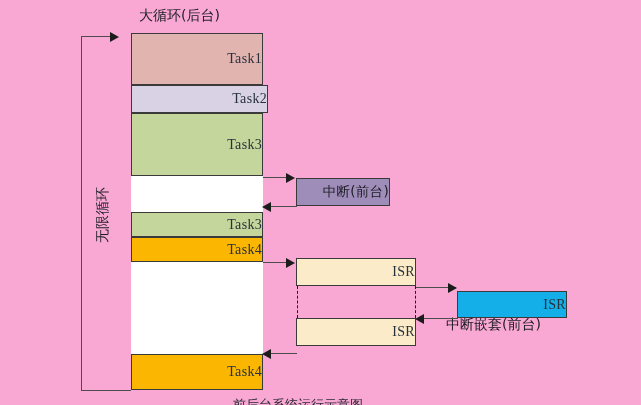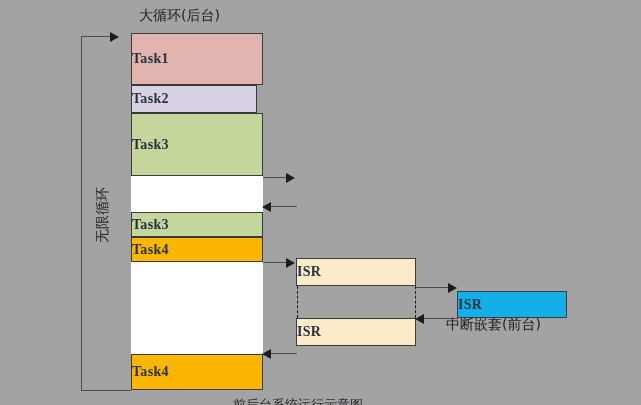--- a/index.html
+++ b/index.html
@@ -7,36 +7,35 @@
     padding: 0;
     background: #ffffff;
   }
   body {
     font-family: "Liberation Serif", "DejaVu Serif", serif;
   }
   #canvas {
     position: relative;
     width: 641px;
     height: 405px;
-    background: #a3a3a3;
+    background: #f9a8d4;
     overflow: hidden;
   }
   
   .blk {
     position: absolute;
     box-sizing: border-box;
     border: 1px solid #3a3a3a;
     display: flex;
     align-items: center;
-    justify-content: flex-start;
+    justify-content: flex-end;
     font-size: 14px;
     color: #27323c;
     letter-spacing: .3px;
     white-space: nowrap;
-    font-weight: bold;
   }
   .blk.cjk {
     font-family: "DejaVu Sans", "Liberation Sans", sans-serif;
     font-size: 13.5px;
     color: #1c1c24;
   }
   .lbl {
     position: absolute;
     white-space: nowrap;
     color: #1c1c24;
@@ -105,21 +104,21 @@
 
   <div class="dline" style="left:132px; top:176px; height:36px;"></div>
   <div class="dline" style="left:262px; top:176px; height:36px;"></div>
   <div class="dline" style="left:132px; top:258px; height:96px;"></div>
   <div class="dline" style="left:262px; top:258px; height:96px;"></div>
 
   <div class="blk" style="left:131px; top:33px; width:132px; height:52px; background:#E2B4B0;">
     <span>Task1</span>
   </div>
 
-  <div class="blk" style="left:131px; top:85px; width:126px; height:28px; background:#D9D2E4;">
+  <div class="blk" style="left:131px; top:85px; width:137px; height:28px; background:#D9D2E4;">
     <span>Task2</span>
   </div>
 
   <div class="blk" style="left:131px; top:113px; width:132px; height:63px; background:#C5D69C;">
     <span>Task3</span>
   </div>
 
   <div style="position:absolute; left:131px; top:176px; width:132px; height:36px; background:#ffffff;"></div>
 
   <div class="blk" style="left:131px; top:212px; width:132px; height:25px; background:#C5D69C;">
@@ -132,20 +131,23 @@
 
   <div style="position:absolute; left:131px; top:262px; width:132px; height:92px; background:#ffffff;"></div>
 
   <div class="blk" style="left:131px; top:354px; width:132px; height:36px; background:#FAB600;">
     <span>Task4</span>
   </div>
 
   <div class="hline" style="left:263px; top:177px; width:30px;"></div>
   <div class="arrow-r" style="left:286px; top:172.5px;"></div>
 
+  <div class="blk cjk" style="left:296px; top:178px; width:94px; height:28px; background:#9E8CB9;">
+    <span>中断(前台)</span>
+  </div>
 
   <div class="hline" style="left:264px; top:206px; width:33px;"></div>
   <div class="arrow-l" style="left:262px; top:201.5px;"></div>
 
   <div class="hline" style="left:263px; top:262px; width:30px;"></div>
   <div class="arrow-r" style="left:286px; top:257.5px;"></div>
 
   <div class="blk" style="left:296px; top:258px; width:120px; height:28px; background:#FCEBC8;">
     <span>ISR</span>
   </div>

